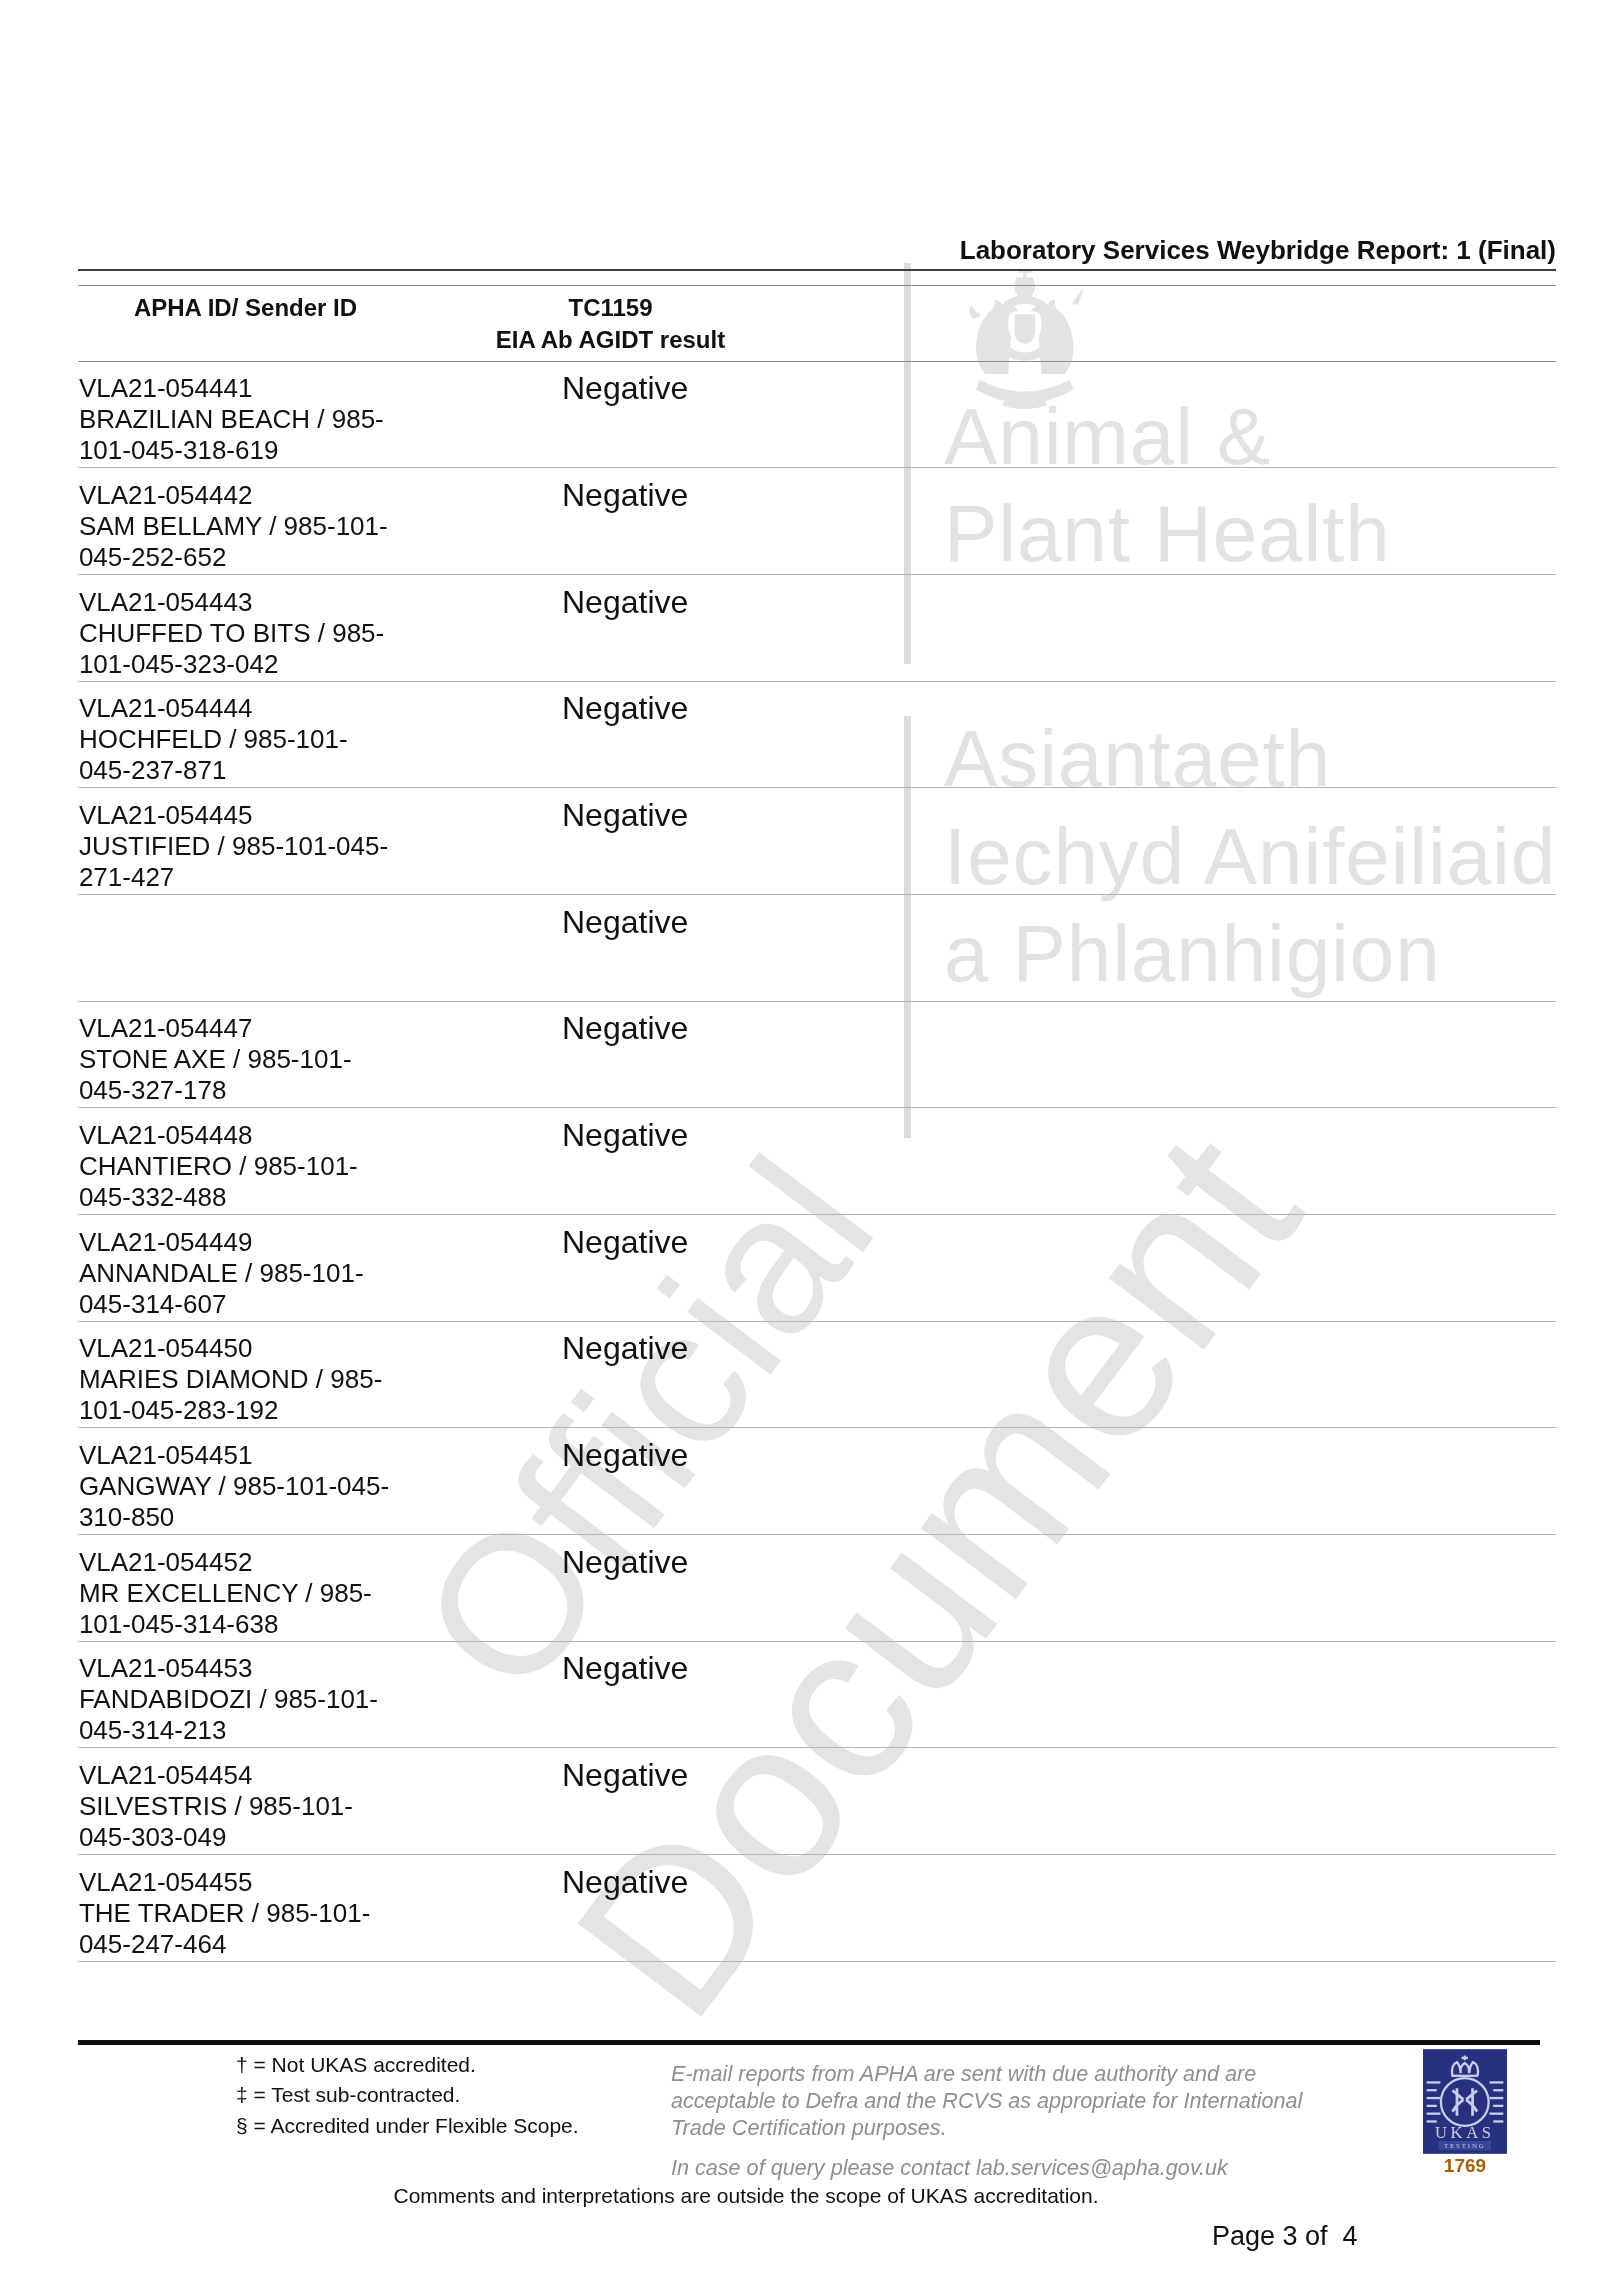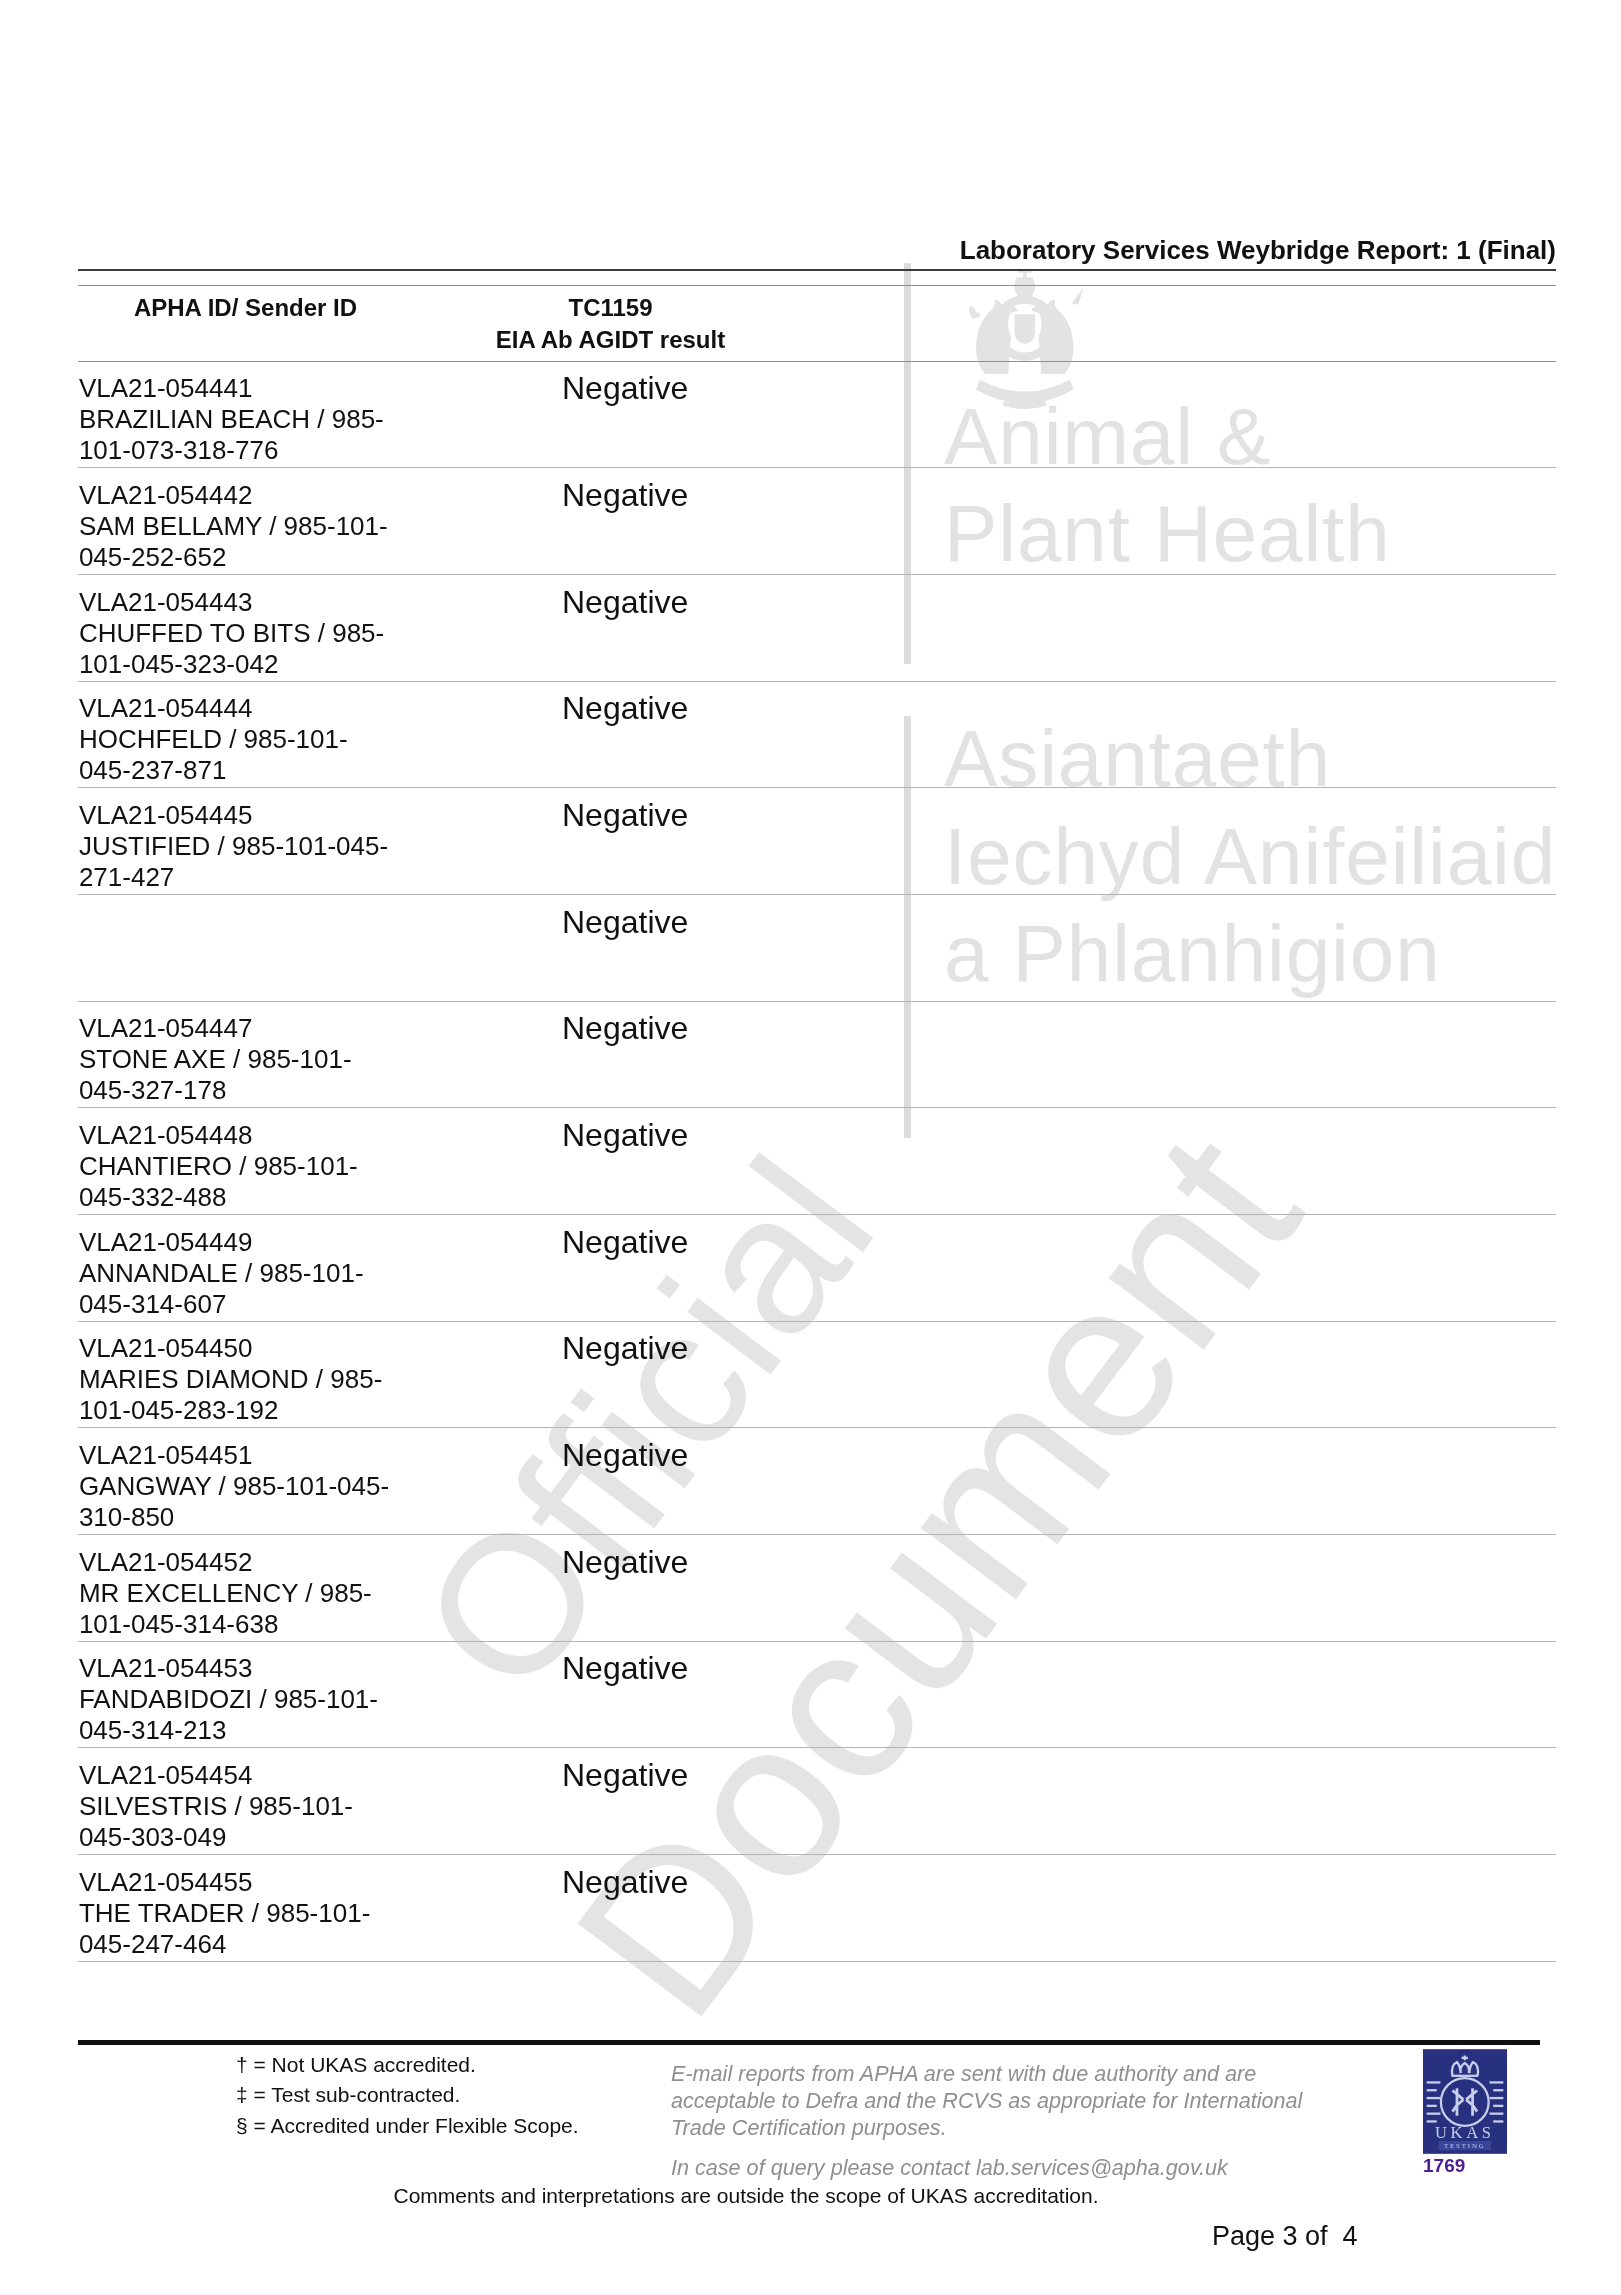--- a/index.html
+++ b/index.html
@@ -68,21 +68,21 @@
   .email-line { position: absolute; left: 671px; font-size: 21.6px; font-style: italic;
                 color: #8f8f8f; white-space: nowrap; }
   #email-0 { top: 2061px; } #email-1 { top: 2088px; } #email-2 { top: 2115px; }
   #email-query { top: 2155px; }
   #comments-line { position: absolute; left: 78px; top: 2184px; width: 1336px;
                    font-size: 21px; text-align: center; }
   #page-number { position: absolute; left: 1212px; top: 2221px; font-size: 27px;
                  white-space: pre; }
   #ukas-box { position: absolute; left: 1423px; top: 2049px; width: 84px; height: 105px; }
   #ukas-number { position: absolute; left: 1423px; top: 2155px; width: 84px;
-                 font-size: 19px; font-weight: bold; color: #4c1d95; }
+                 text-align: center; font-size: 19px; font-weight: bold; color: #a16207; }
 </style>
 </head>
 <body>
 
 <div id="page">
 
   <div id="watermark-layer">
 
     <svg id="crest" viewBox="0 0 365 330" aria-hidden="true">
       <g fill="#e3e3e3">
@@ -128,21 +128,21 @@
     <div class="th-text" id="th-col1">APHA ID/ Sender ID</div>
     <div class="th-text" id="th-col2-line1">TC1159</div>
     <div class="th-text" id="th-col2-line2">EIA Ab AGIDT result</div>
     <div class="hline" id="rule-headbottom"></div>
 
     <div id="rows-container">
         <div class="t-row" style="top: 361px;">
         <div class="cell-id">
           <div>VLA21-054441</div>
           <div>BRAZILIAN BEACH / 985-</div>
-          <div>101-073-318-776</div>
+          <div>101-045-318-619</div>
         </div>
         <div class="cell-result">Negative</div>
       </div>
         <div class="t-row" style="top: 468px;">
         <div class="cell-id">
           <div>VLA21-054442</div>
           <div>SAM BELLAMY / 985-101-</div>
           <div>045-252-652</div>
         </div>
         <div class="cell-result">Negative</div>

